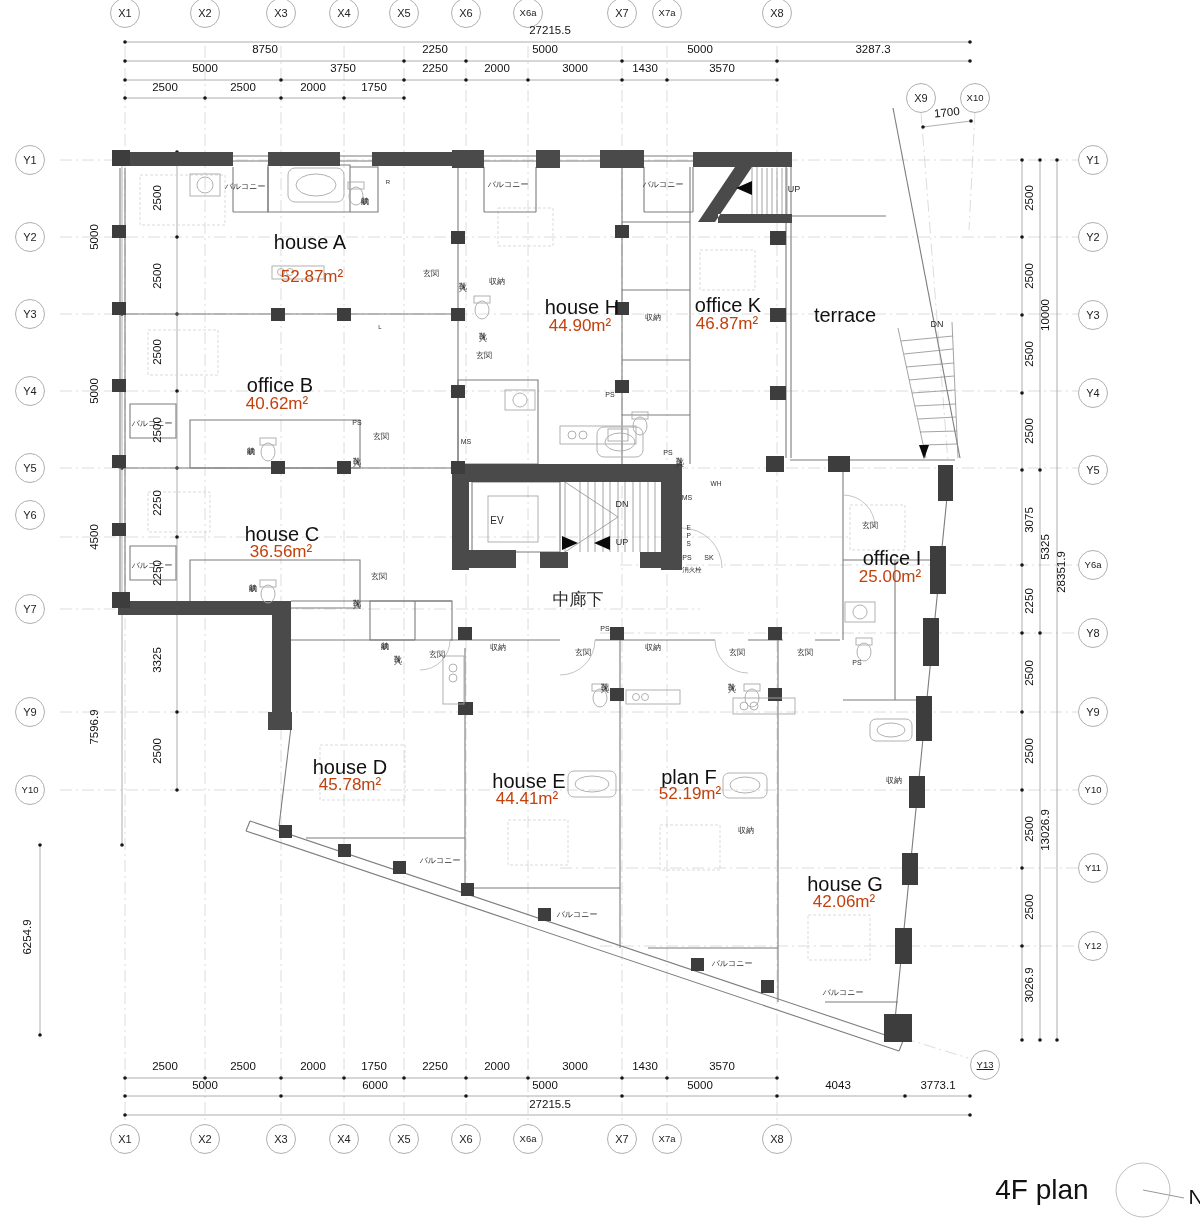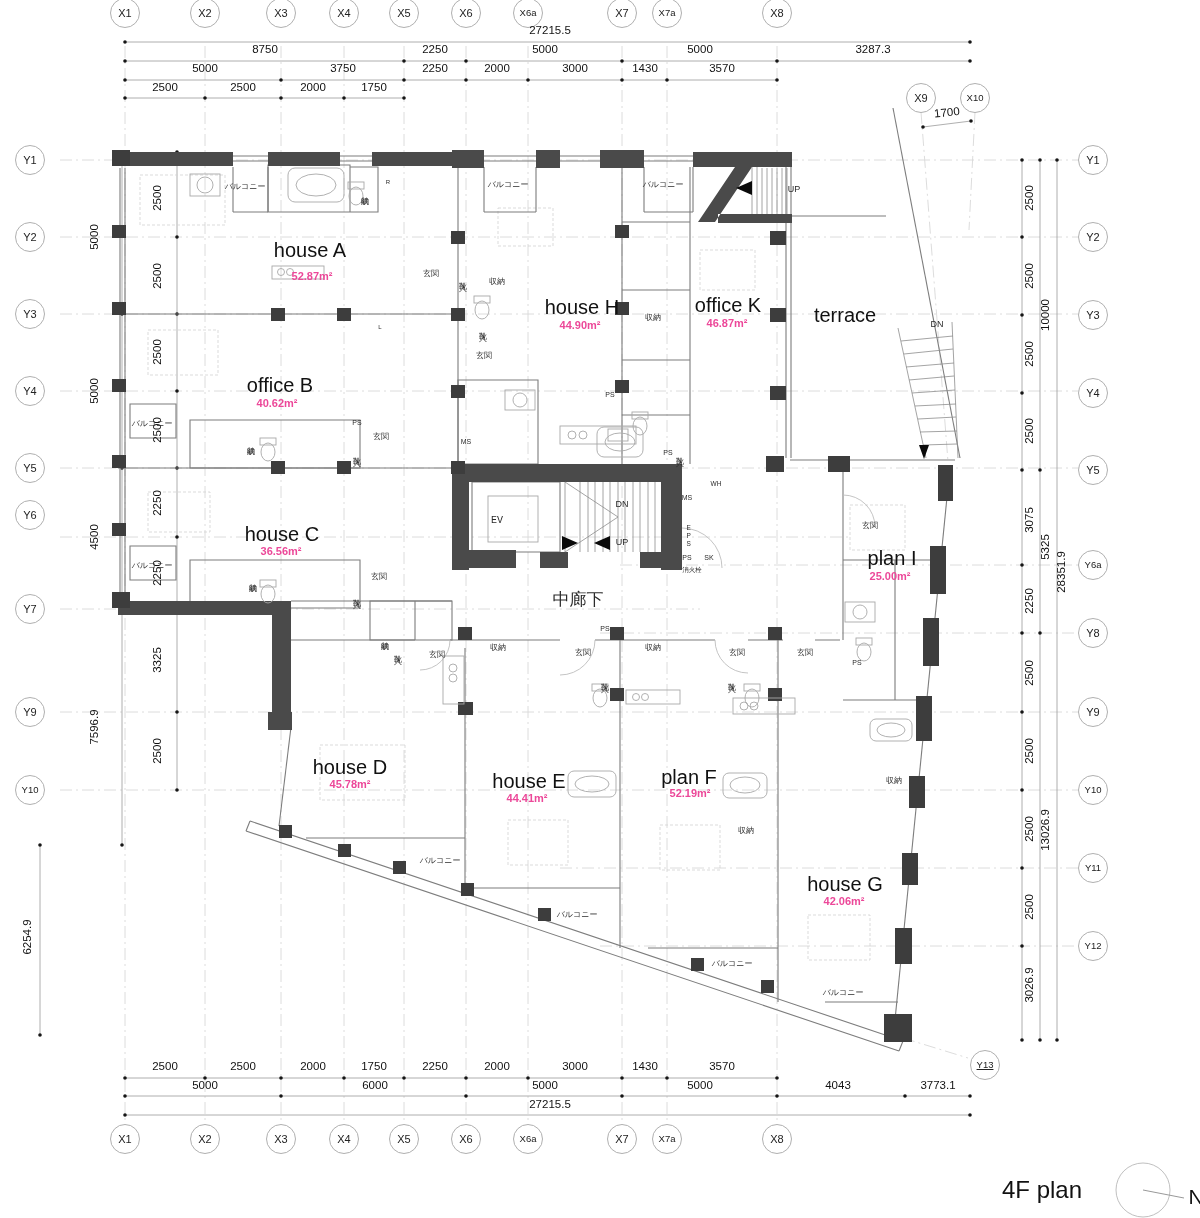--- a/index.html
+++ b/index.html
@@ -9,22 +9,22 @@
   .lbl{position:absolute;transform:translate(-50%,-50%);white-space:nowrap;color:#1c1c1c;
        line-height:1;pointer-events:none;}
   .vert{writing-mode:vertical-rl;text-orientation:upright;letter-spacing:1px;}
   .bubble{width:30px;height:30px;border:1px solid #b0b0b0;border-radius:50%;background:#fff;
           display:flex;align-items:center;justify-content:center;font-size:11px;color:#222;
           box-sizing:border-box;}
   .bubble-sm{font-size:9.5px;}
   .dim{font-size:11.5px;color:#111;}
   .small{font-size:8px;color:#2a2a2a;}
   .room-name{font-size:20px;color:#111;}
-  .room-area{font-size:11px;color:#ec4899;font-weight:bold;}
-  .plan-title{font-size:24px;color:#111;}
+  .room-area{font-size:17px;color:#c2410c;}
+  .plan-title{font-size:28px;color:#111;}
   .north-n{font-size:21px;color:#111;}
 </style>
 </head>
 <body>
 
 <div id="plan">
 
   <svg id="drawing" width="1200" height="1218" viewBox="0 0 1200 1218">
 
     <g stroke="#d8d8d8" stroke-width="0.9" stroke-dasharray="12 4 2 4" fill="none">
@@ -277,43 +277,43 @@
       <span class="lbl dim" style="left: 1030px; top: 601px; transform: translate(-50%, -50%) rotate(-90deg);">2250</span>
       <span class="lbl dim" style="left: 1030px; top: 673px; transform: translate(-50%, -50%) rotate(-90deg);">2500</span>
       <span class="lbl dim" style="left: 1030px; top: 751px; transform: translate(-50%, -50%) rotate(-90deg);">2500</span>
       <span class="lbl dim" style="left: 1030px; top: 829px; transform: translate(-50%, -50%) rotate(-90deg);">2500</span>
       <span class="lbl dim" style="left: 1030px; top: 907px; transform: translate(-50%, -50%) rotate(-90deg);">2500</span>
       <span class="lbl dim" style="left: 1030px; top: 985px; transform: translate(-50%, -50%) rotate(-90deg);">3026.9</span>
       <span class="lbl dim" style="left: 1046px; top: 315px; transform: translate(-50%, -50%) rotate(-90deg);">10000</span>
       <span class="lbl dim" style="left: 1046px; top: 547px; transform: translate(-50%, -50%) rotate(-90deg);">5325</span>
       <span class="lbl dim" style="left: 1046px; top: 830px; transform: translate(-50%, -50%) rotate(-90deg);">13026.9</span>
       <span class="lbl dim" style="left: 1062px; top: 572px; transform: translate(-50%, -50%) rotate(-90deg);">28351.9</span>
-      <span class="lbl room-name" style="left: 310px; top: 250px;">house A</span>
+      <span class="lbl room-name" style="left: 310px; top: 242px;">house A</span>
       <span class="lbl room-area" style="left: 312px; top: 276px;">52.87m²</span>
       <span class="lbl room-name" style="left: 280px; top: 385px;">office B</span>
       <span class="lbl room-area" style="left: 277px; top: 403px;">40.62m²</span>
       <span class="lbl room-name" style="left: 282px; top: 534px;">house C</span>
       <span class="lbl room-area" style="left: 281px; top: 551px;">36.56m²</span>
       <span class="lbl room-name" style="left: 582px; top: 307px;">house H</span>
       <span class="lbl room-area" style="left: 580px; top: 325px;">44.90m²</span>
       <span class="lbl room-name" style="left: 728px; top: 305px;">office K</span>
       <span class="lbl room-area" style="left: 727px; top: 323px;">46.87m²</span>
       <span class="lbl room-name" style="left: 845px; top: 315px;">terrace</span>
-      <span class="lbl room-name" style="left: 892px; top: 558px;">plan I</span>
+      <span class="lbl room-name" style="left: 892px; top: 558px;">office I</span>
       <span class="lbl room-area" style="left: 890px; top: 576px;">25.00m²</span>
       <span class="lbl room-name" style="left: 350px; top: 767px;">house D</span>
       <span class="lbl room-area" style="left: 350px; top: 784px;">45.78m²</span>
       <span class="lbl room-name" style="left: 529px; top: 781px;">house E</span>
       <span class="lbl room-area" style="left: 527px; top: 798px;">44.41m²</span>
       <span class="lbl room-name" style="left: 689px; top: 777px;">plan F</span>
       <span class="lbl room-area" style="left: 690px; top: 793px;">52.19m²</span>
       <span class="lbl room-name" style="left: 845px; top: 884px;">house G</span>
       <span class="lbl room-area" style="left: 844px; top: 901px;">42.06m²</span>
       <span class="lbl small" style="left: 578px; top: 599px; font-size: 17px;">中廊下</span>
-      <span class="lbl small" style="left: 497px; top: 521px; font-size: 10px; font-family: Liberation Mono, monospace;">EV</span>
+      <span class="lbl small" style="left: 497px; top: 521px; font-size: 10px;">EV</span>
       <span class="lbl small" style="left: 622px; top: 504px; font-size: 9px;">DN</span>
       <span class="lbl small" style="left: 622px; top: 542px; font-size: 9px;">UP</span>
       <span class="lbl small" style="left: 794px; top: 189px; font-size: 9px;">UP</span>
       <span class="lbl small" style="left: 937px; top: 324px; font-size: 9px;">DN</span>
       <span class="lbl small" style="left: 245px; top: 187px;">バルコニー</span>
       <span class="lbl small" style="left: 508px; top: 185px;">バルコニー</span>
       <span class="lbl small" style="left: 663px; top: 185px;">バルコニー</span>
       <span class="lbl small" style="left: 152px; top: 424px;">バルコニー</span>
       <span class="lbl small" style="left: 152px; top: 566px;">バルコニー</span>
       <span class="lbl small" style="left: 440px; top: 861px;">バルコニー</span>

